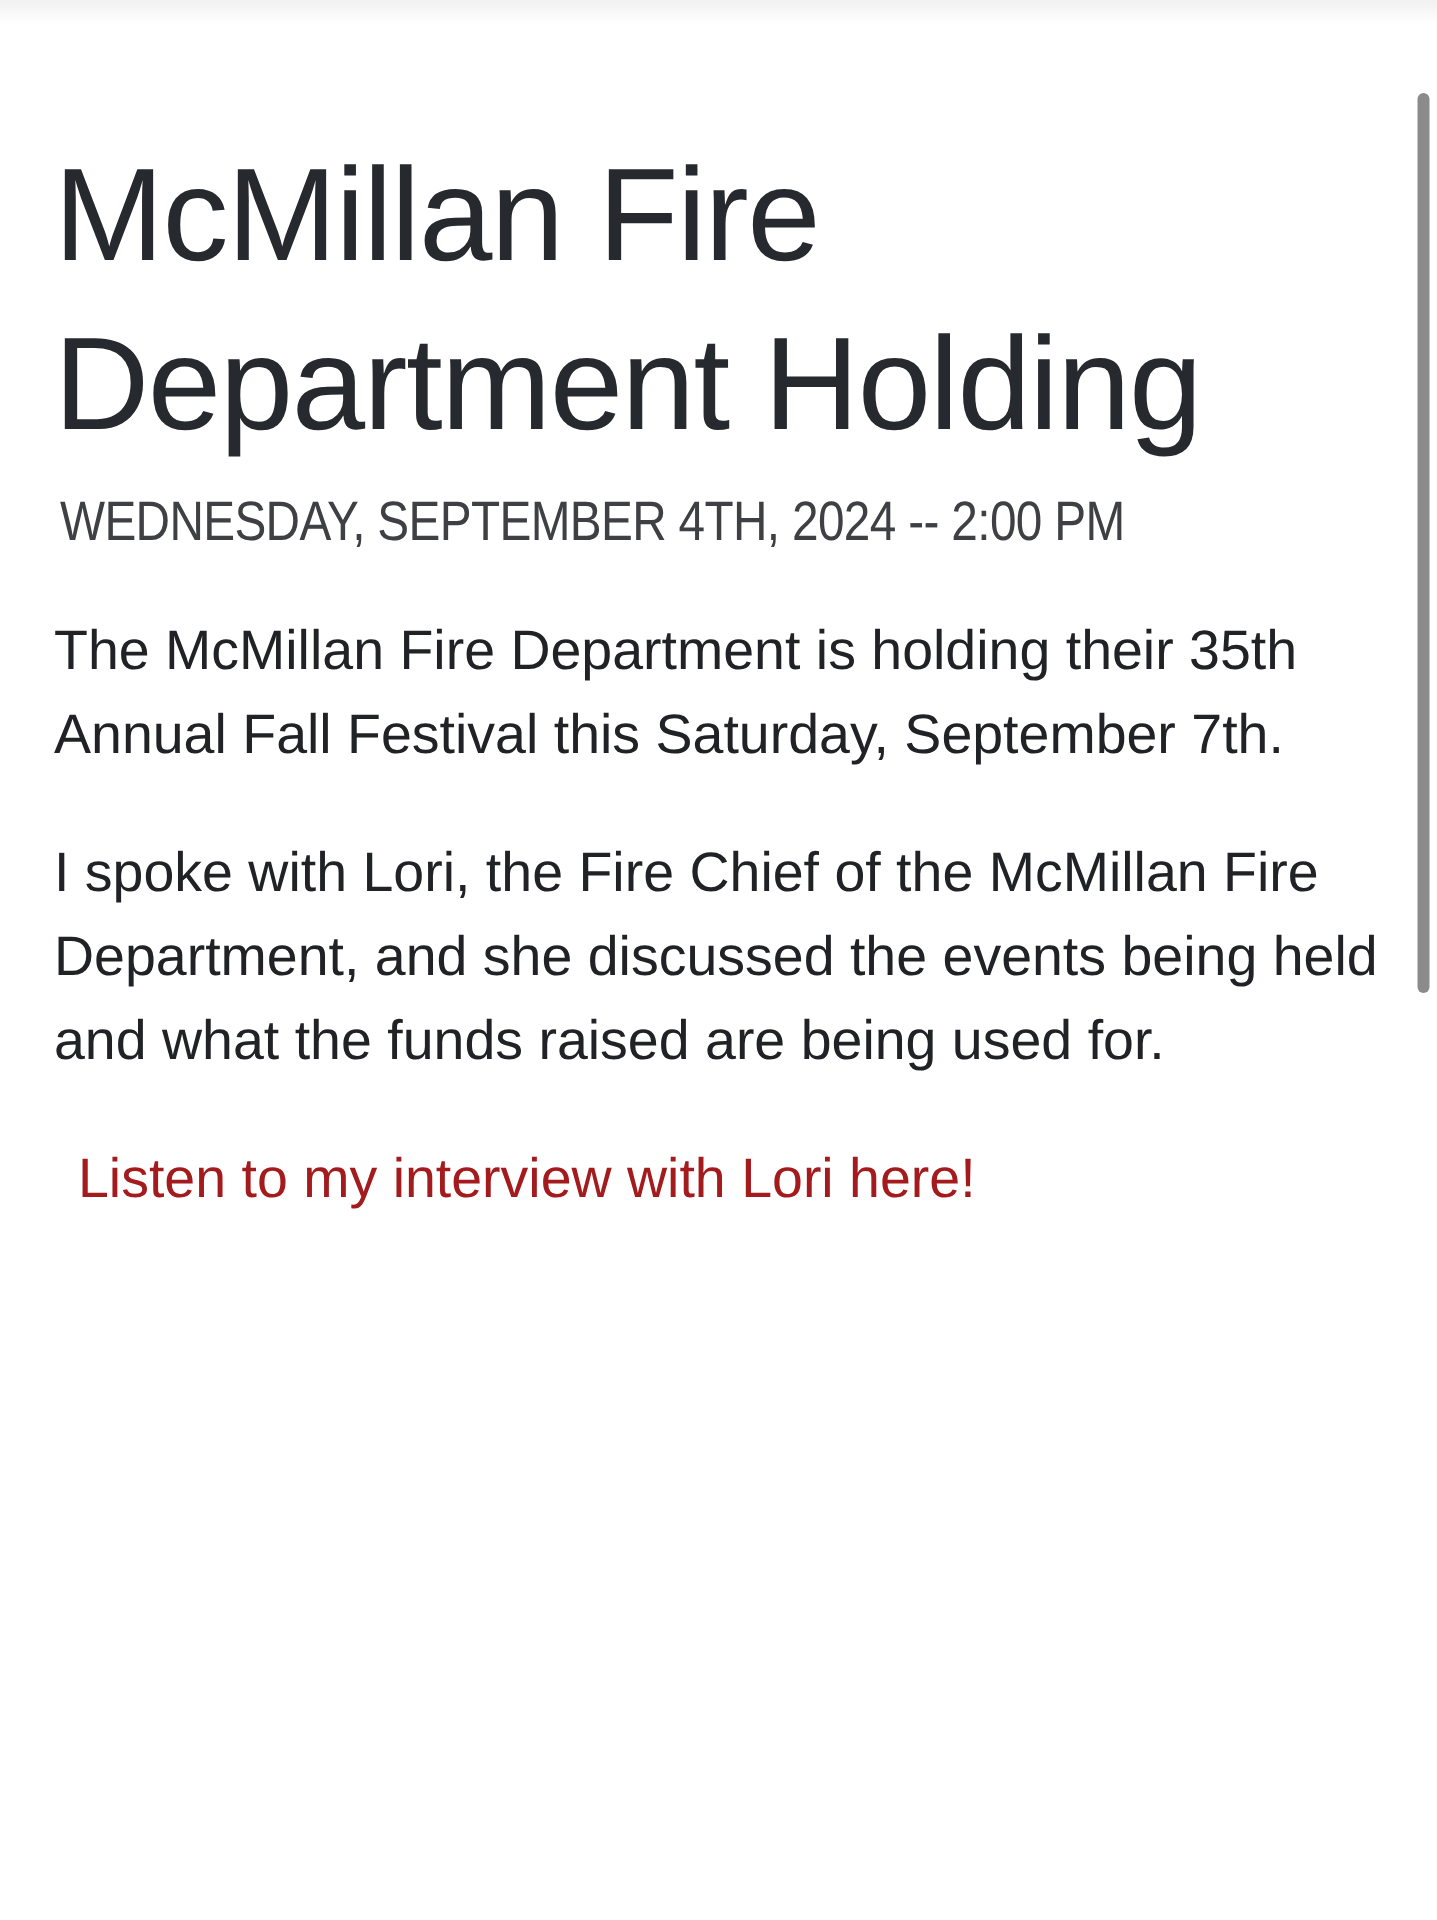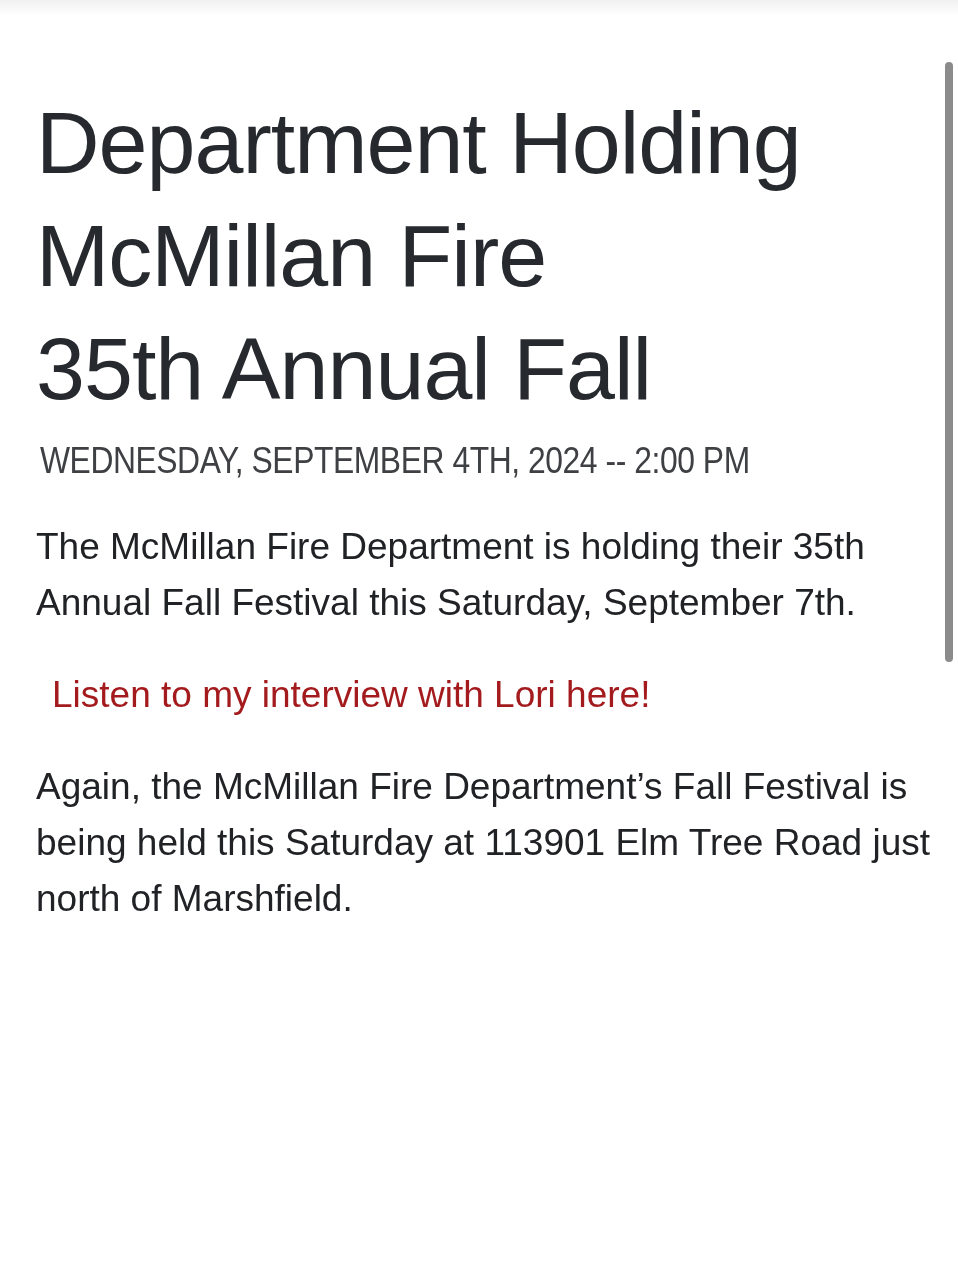--- a/index.html
+++ b/index.html
@@ -76,31 +76,30 @@
     background: var(--scrollbar-thumb, #8b8b8b);
   }
 </style>
 </head>
 <body>
 
 <div class="top-fade"></div>
 
 <div class="article">
   <h1 class="headline">
+    <span class="hl-line">McMillan Fire</span>
     <span class="hl-line">Department Holding</span>
-    <span class="hl-line">McMillan Fire</span>
-    <span class="hl-line">35th Annual Fall</span>
   </h1>
 
   <div class="dateline">
     <span class="condense">WEDNESDAY, SEPTEMBER 4TH, 2024 -- 2:00 PM</span>
   </div>
 
   <div class="body-copy">
     <p class="first">The McMillan Fire Department is holding their 35th Annual Fall Festival this Saturday, September 7th.</p>
+    <p>I spoke with Lori, the Fire Chief of the McMillan Fire Department, and she discussed the events being held and what the funds raised are being used for.</p>
     <p><a class="interview-link" href="#">Listen to my interview with Lori here!</a></p>
-    <p>Again, the McMillan Fire Department’s Fall Festival is being held this Saturday at 113901 Elm Tree Road just north of Marshfield.</p>
   </div>
 </div>
 
 <div class="scrollbar-track">
   <div class="scrollbar-thumb"></div>
 </div>
 
 </body></html>

